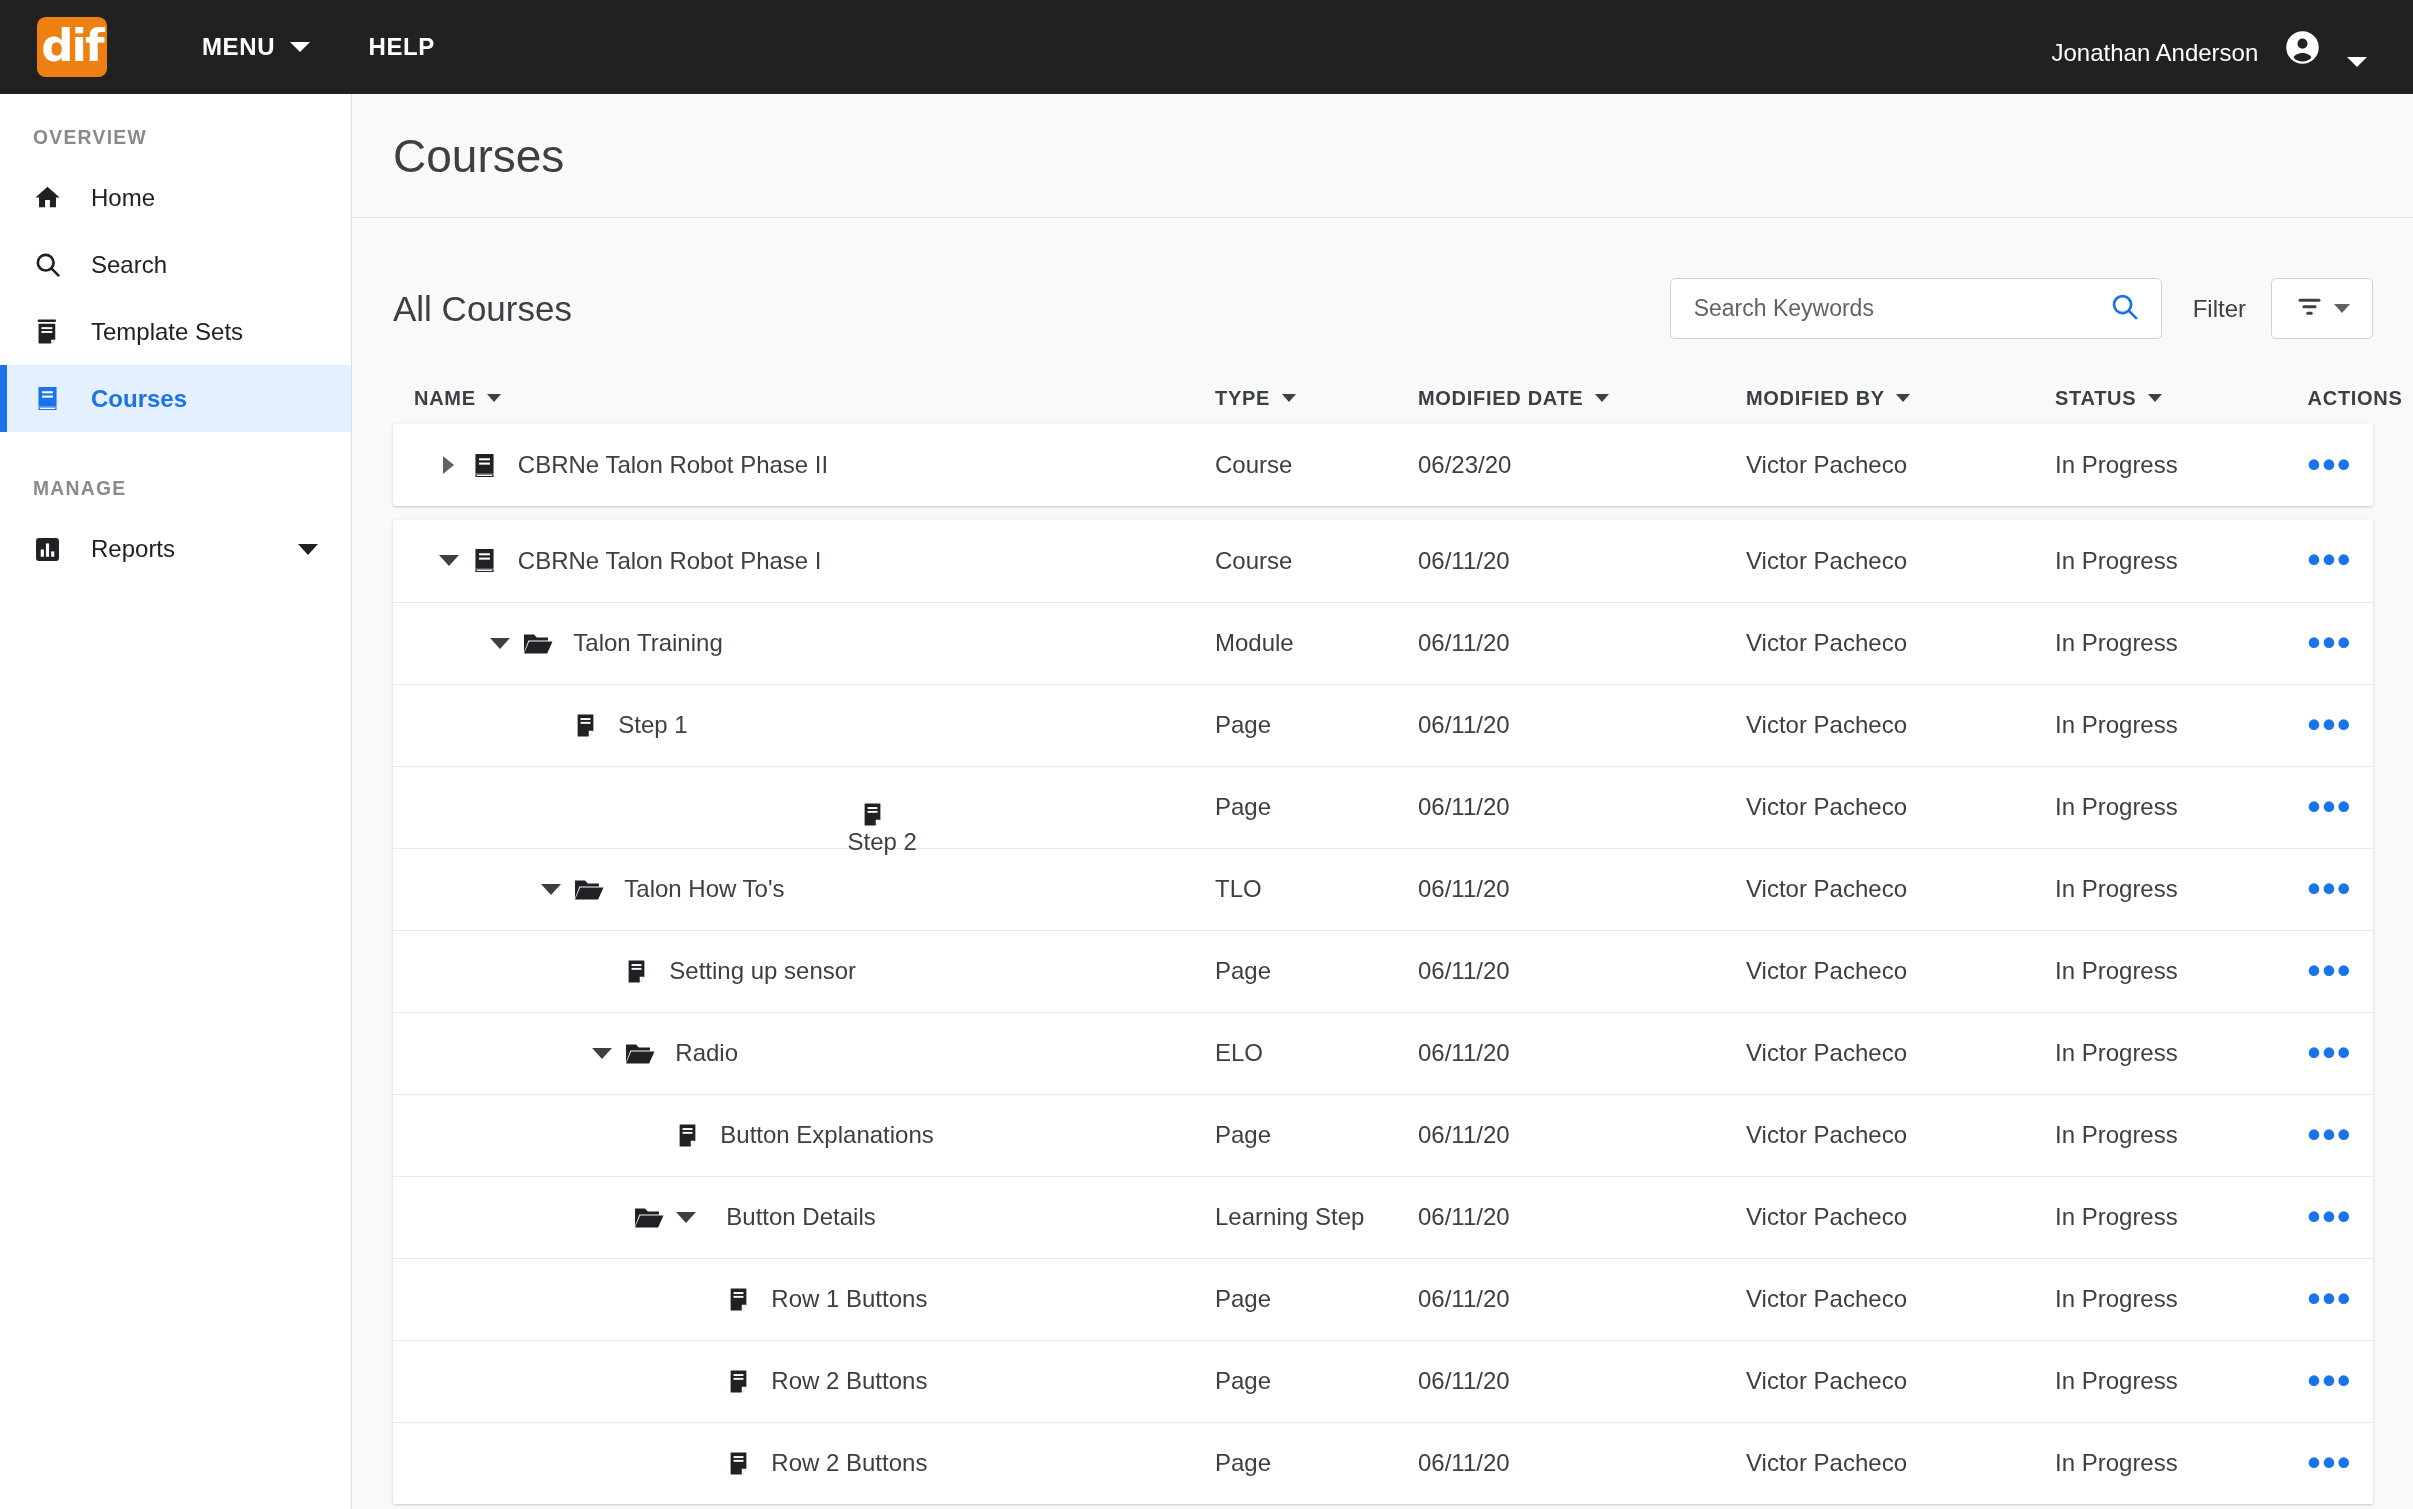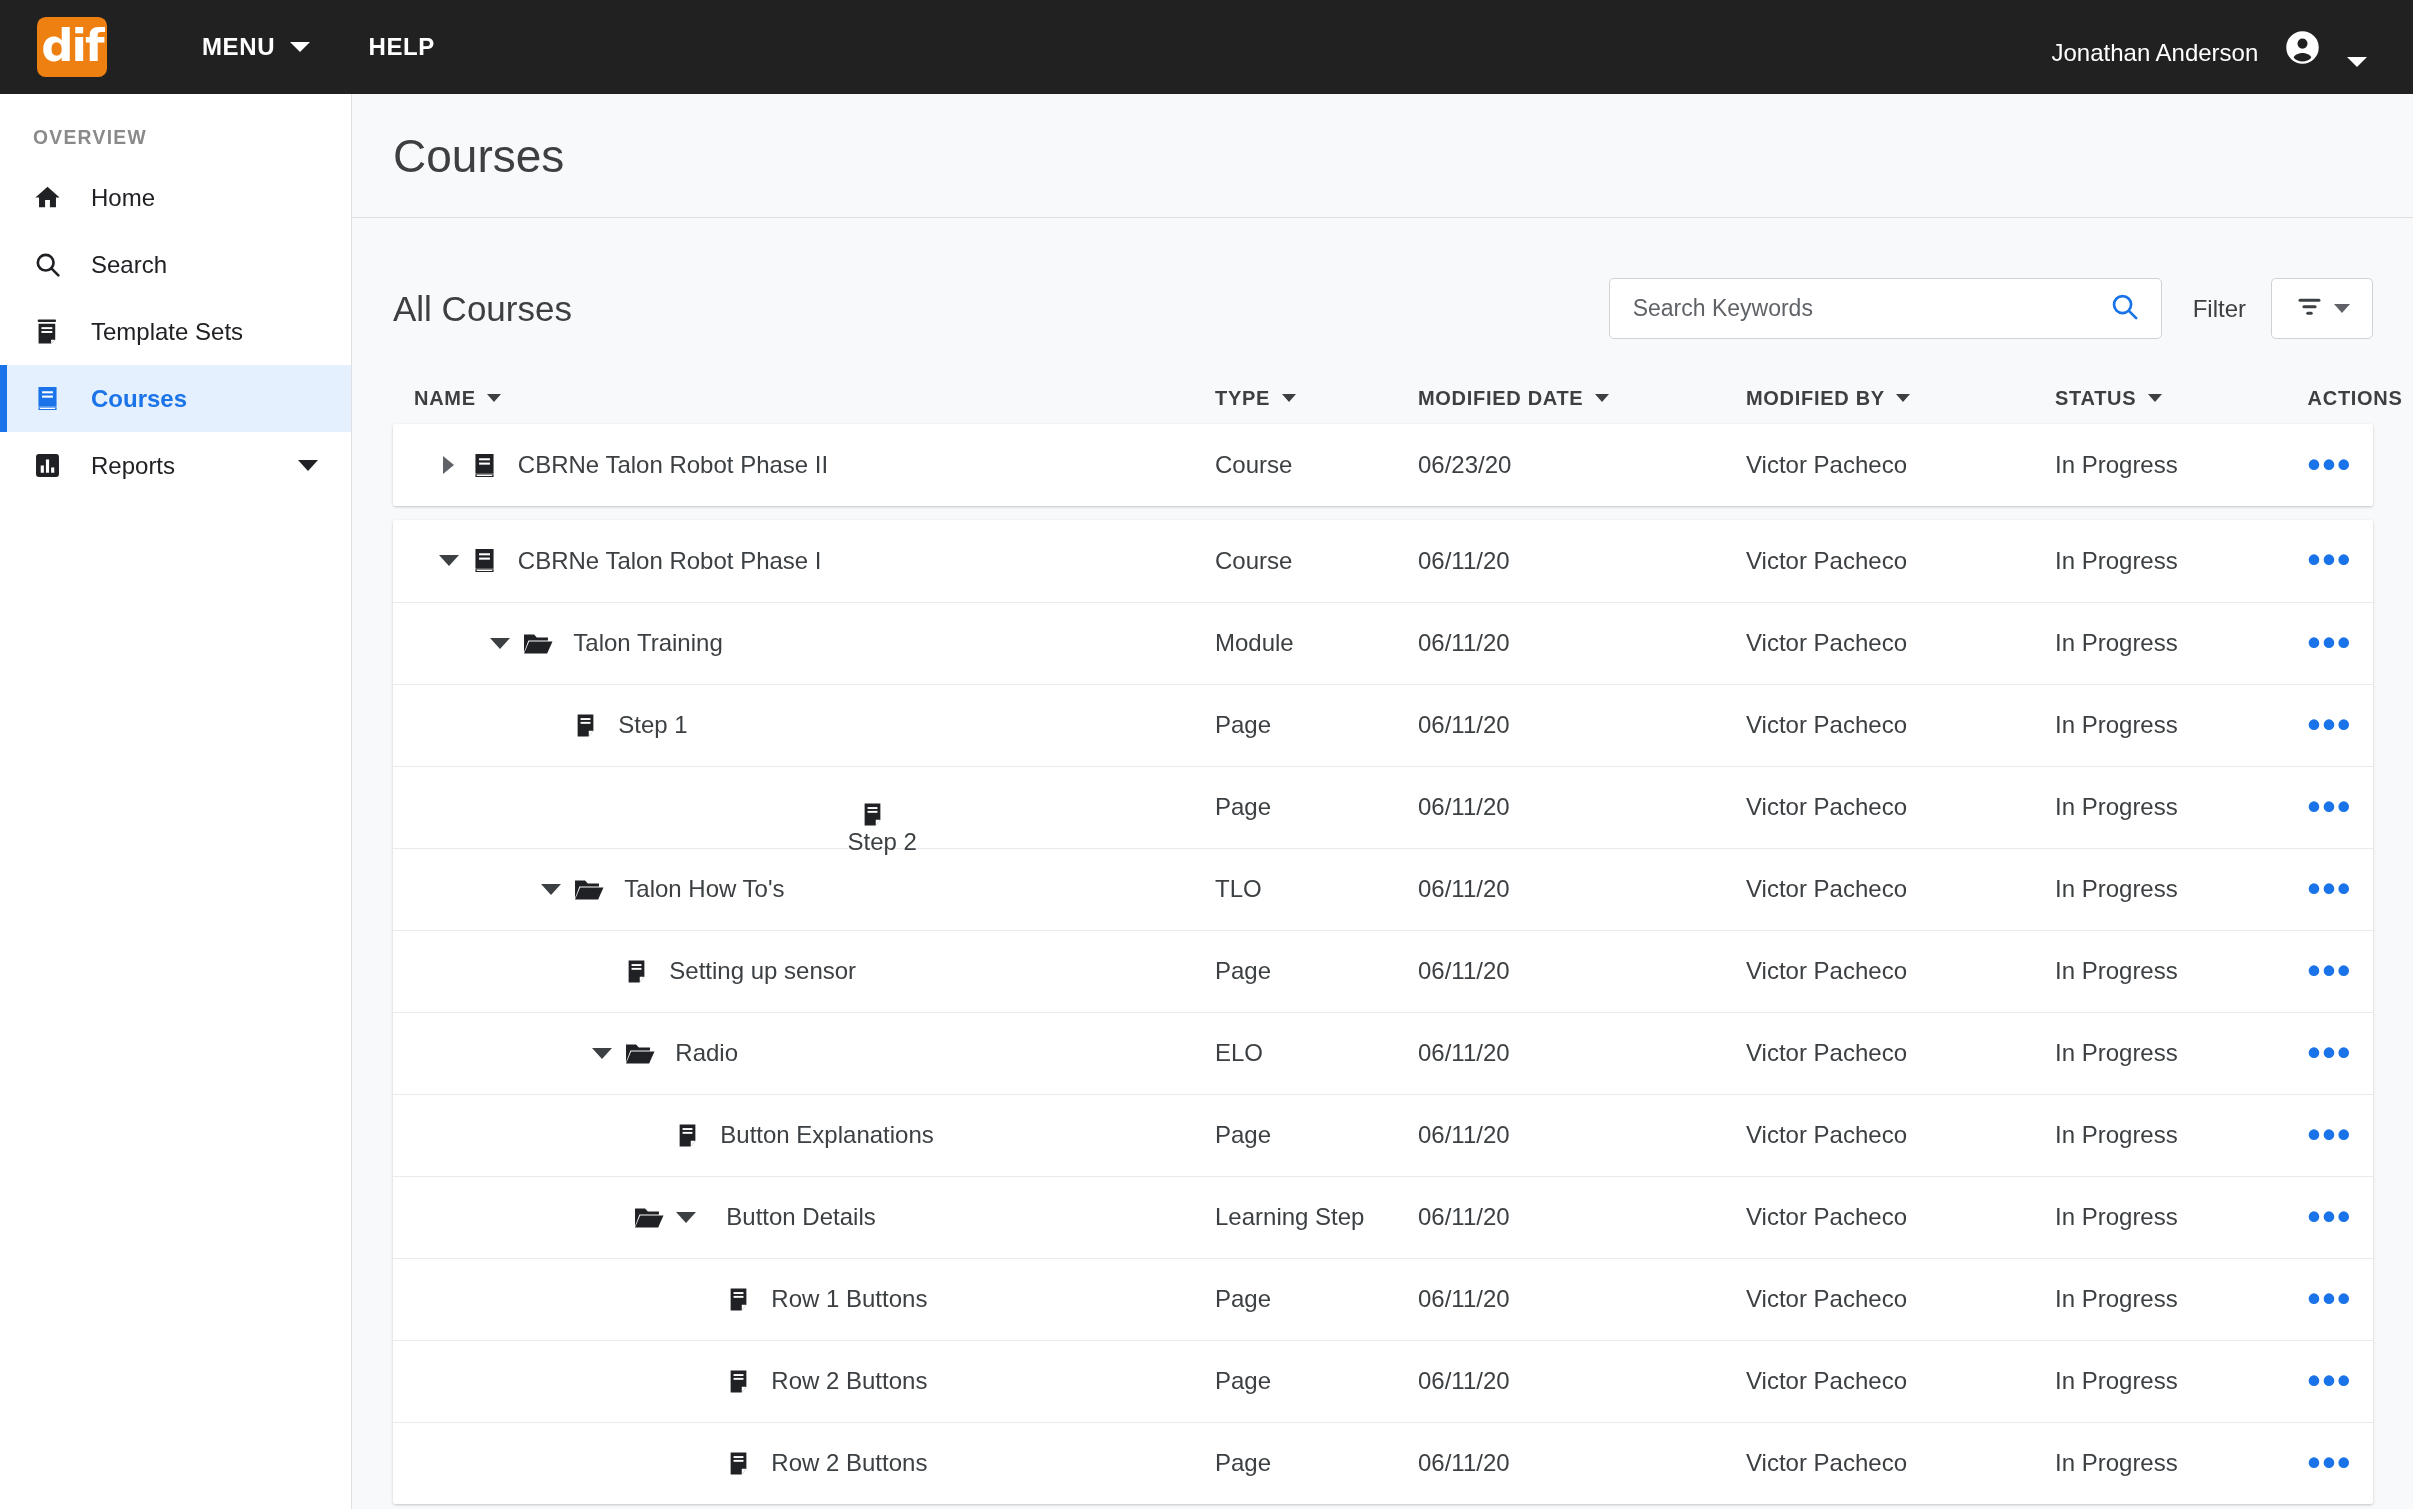--- a/index.html
+++ b/index.html
@@ -155,21 +155,21 @@
     font-size: 35px;
     color: #3c4043;
     font-weight: 400;
   }
   .section-tools {
     margin-left: auto;
     display: flex;
     align-items: center;
   }
   .search-box {
-    width: 553px;
+    width: 492px;
     height: 61px;
     background: #ffffff;
     border: 1px solid #cfd2d5;
     border-radius: 4.8px;
     display: flex;
     align-items: center;
     padding: 0 21px 0 23px;
   }
   .search-box input {
     flex: 1 1 auto;
@@ -353,20 +353,21 @@
           <path d="M4.5 2.5h15v16.3h-15z"></path>
           <rect x="7.5" y="6" width="9" height="1.7" fill="#ffffff"></rect>
           <rect x="7.5" y="9.6" width="9" height="1.7" fill="#ffffff"></rect>
           <path d="M4.5 19.2h15v2.3h-15z"></path>
           <rect x="5.6" y="19.6" width="12.8" height="1.1" fill="#ffffff"></rect>
         </svg>
       </span>
       <span>Courses</span>
     </div>
 
+    <div class="side-heading manage">MANAGE</div>
 
     <div class="side-item">
       <span class="ico">
         <svg width="29" height="29" viewBox="0 0 24 24">
           <rect x="2.5" y="2.5" width="19" height="19" rx="2.4" fill="#202124"></rect>
           <rect x="6.4" y="12" width="2.6" height="6" fill="#ffffff"></rect>
           <rect x="10.7" y="7" width="2.6" height="11" fill="#ffffff"></rect>
           <rect x="15" y="13.6" width="2.6" height="4.4" fill="#ffffff"></rect>
         </svg>
       </span>

